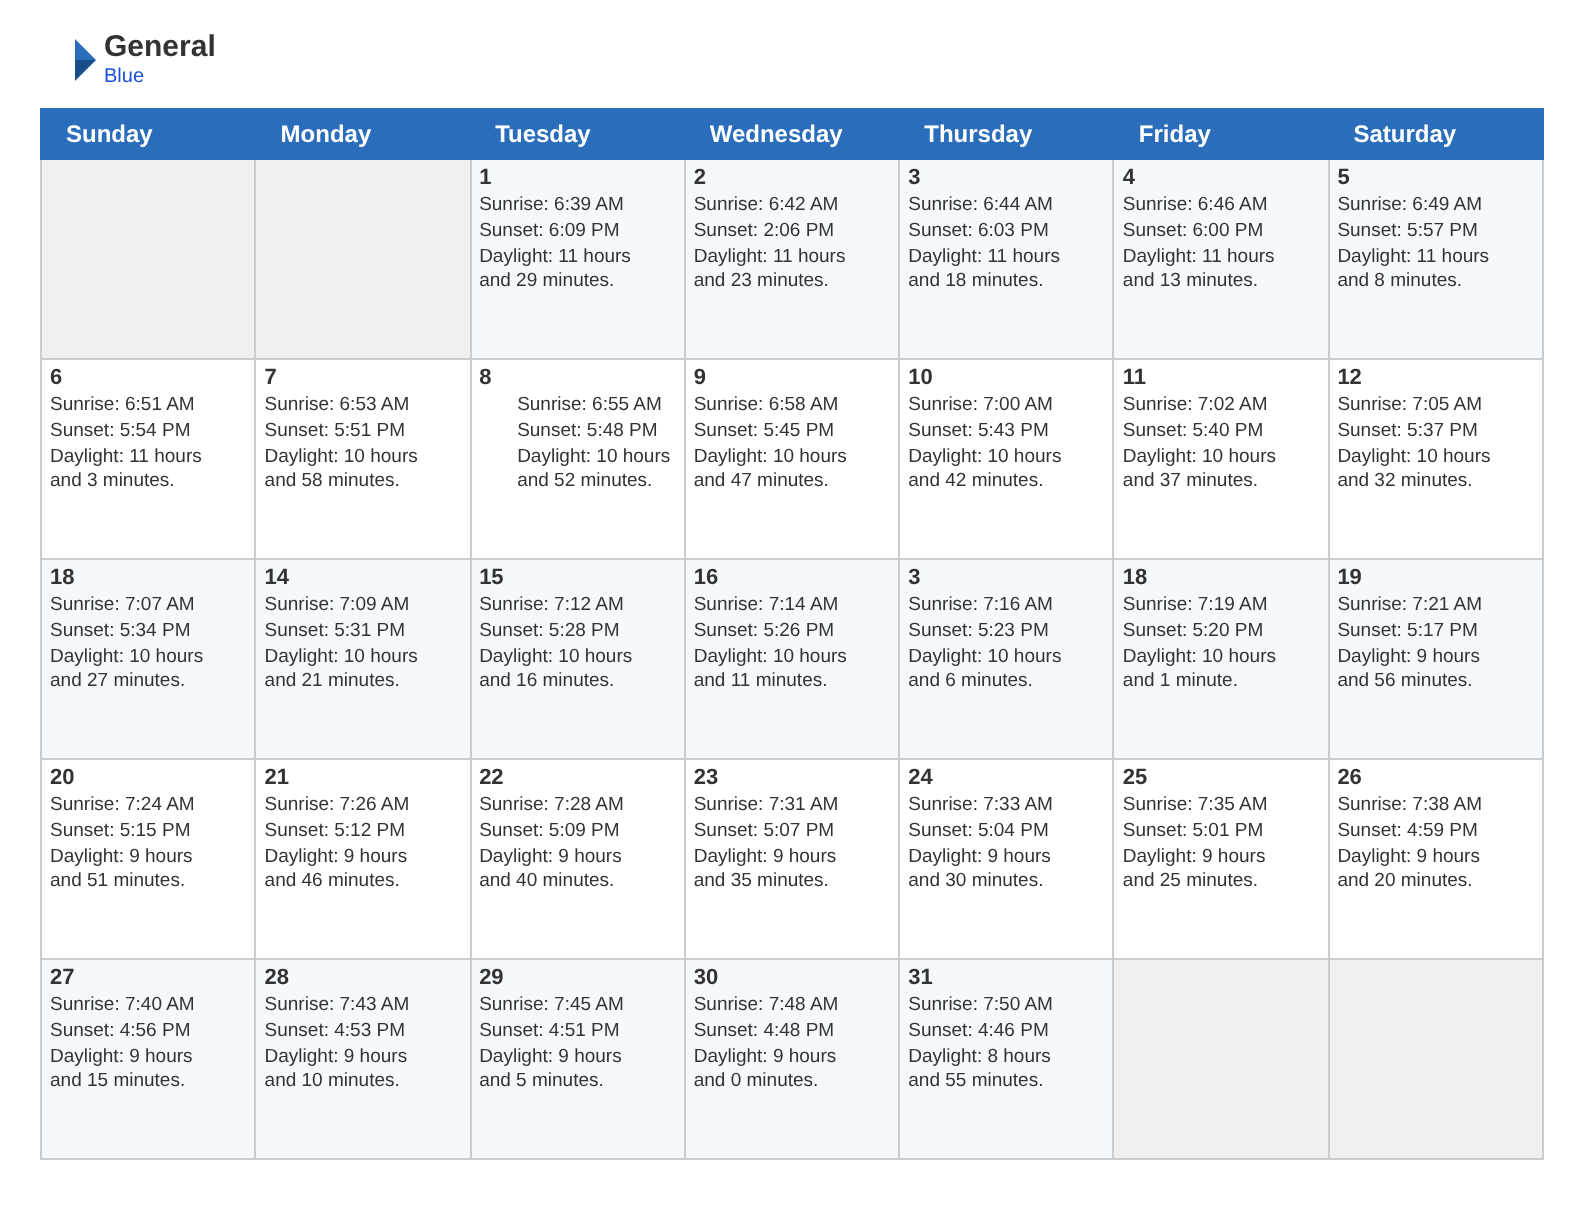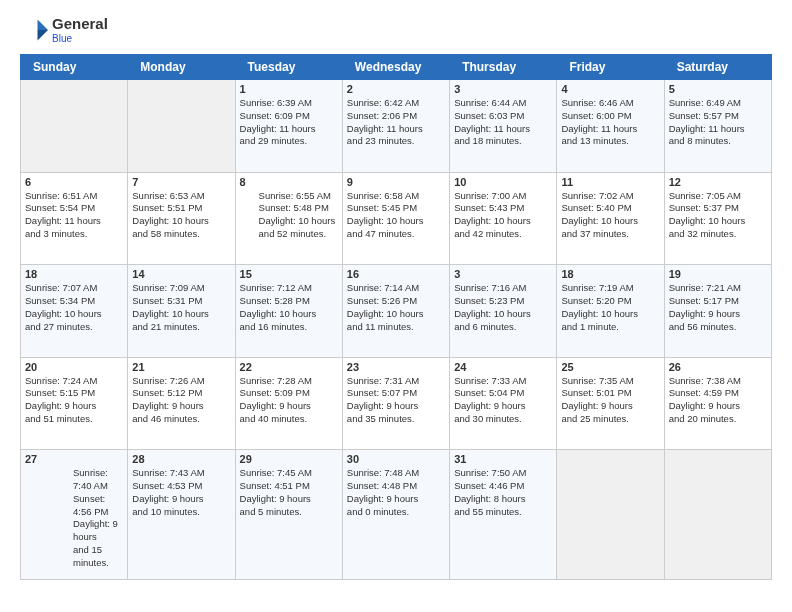--- a/index.html
+++ b/index.html
@@ -314,21 +314,21 @@
             <span class="day-num">26</span>
             <div class="day-detail" style="white-space: pre-line;">Sunrise: 7:38 AM
 Sunset: 4:59 PM
 Daylight: 9 hours
 and 20 minutes.</div>
           </td>
         </tr>
         <tr>
           <td>
             <span class="day-num">27</span>
-            <div class="day-detail" style="white-space: pre-line; margin-left: 48px;">Sunrise: 7:40 AM
+            <div class="day-detail" style="white-space: pre-line;">Sunrise: 7:40 AM
 Sunset: 4:56 PM
 Daylight: 9 hours
 and 15 minutes.</div>
           </td>
           <td>
             <span class="day-num">28</span>
             <div class="day-detail" style="white-space: pre-line;">Sunrise: 7:43 AM
 Sunset: 4:53 PM
 Daylight: 9 hours
 and 10 minutes.</div>

